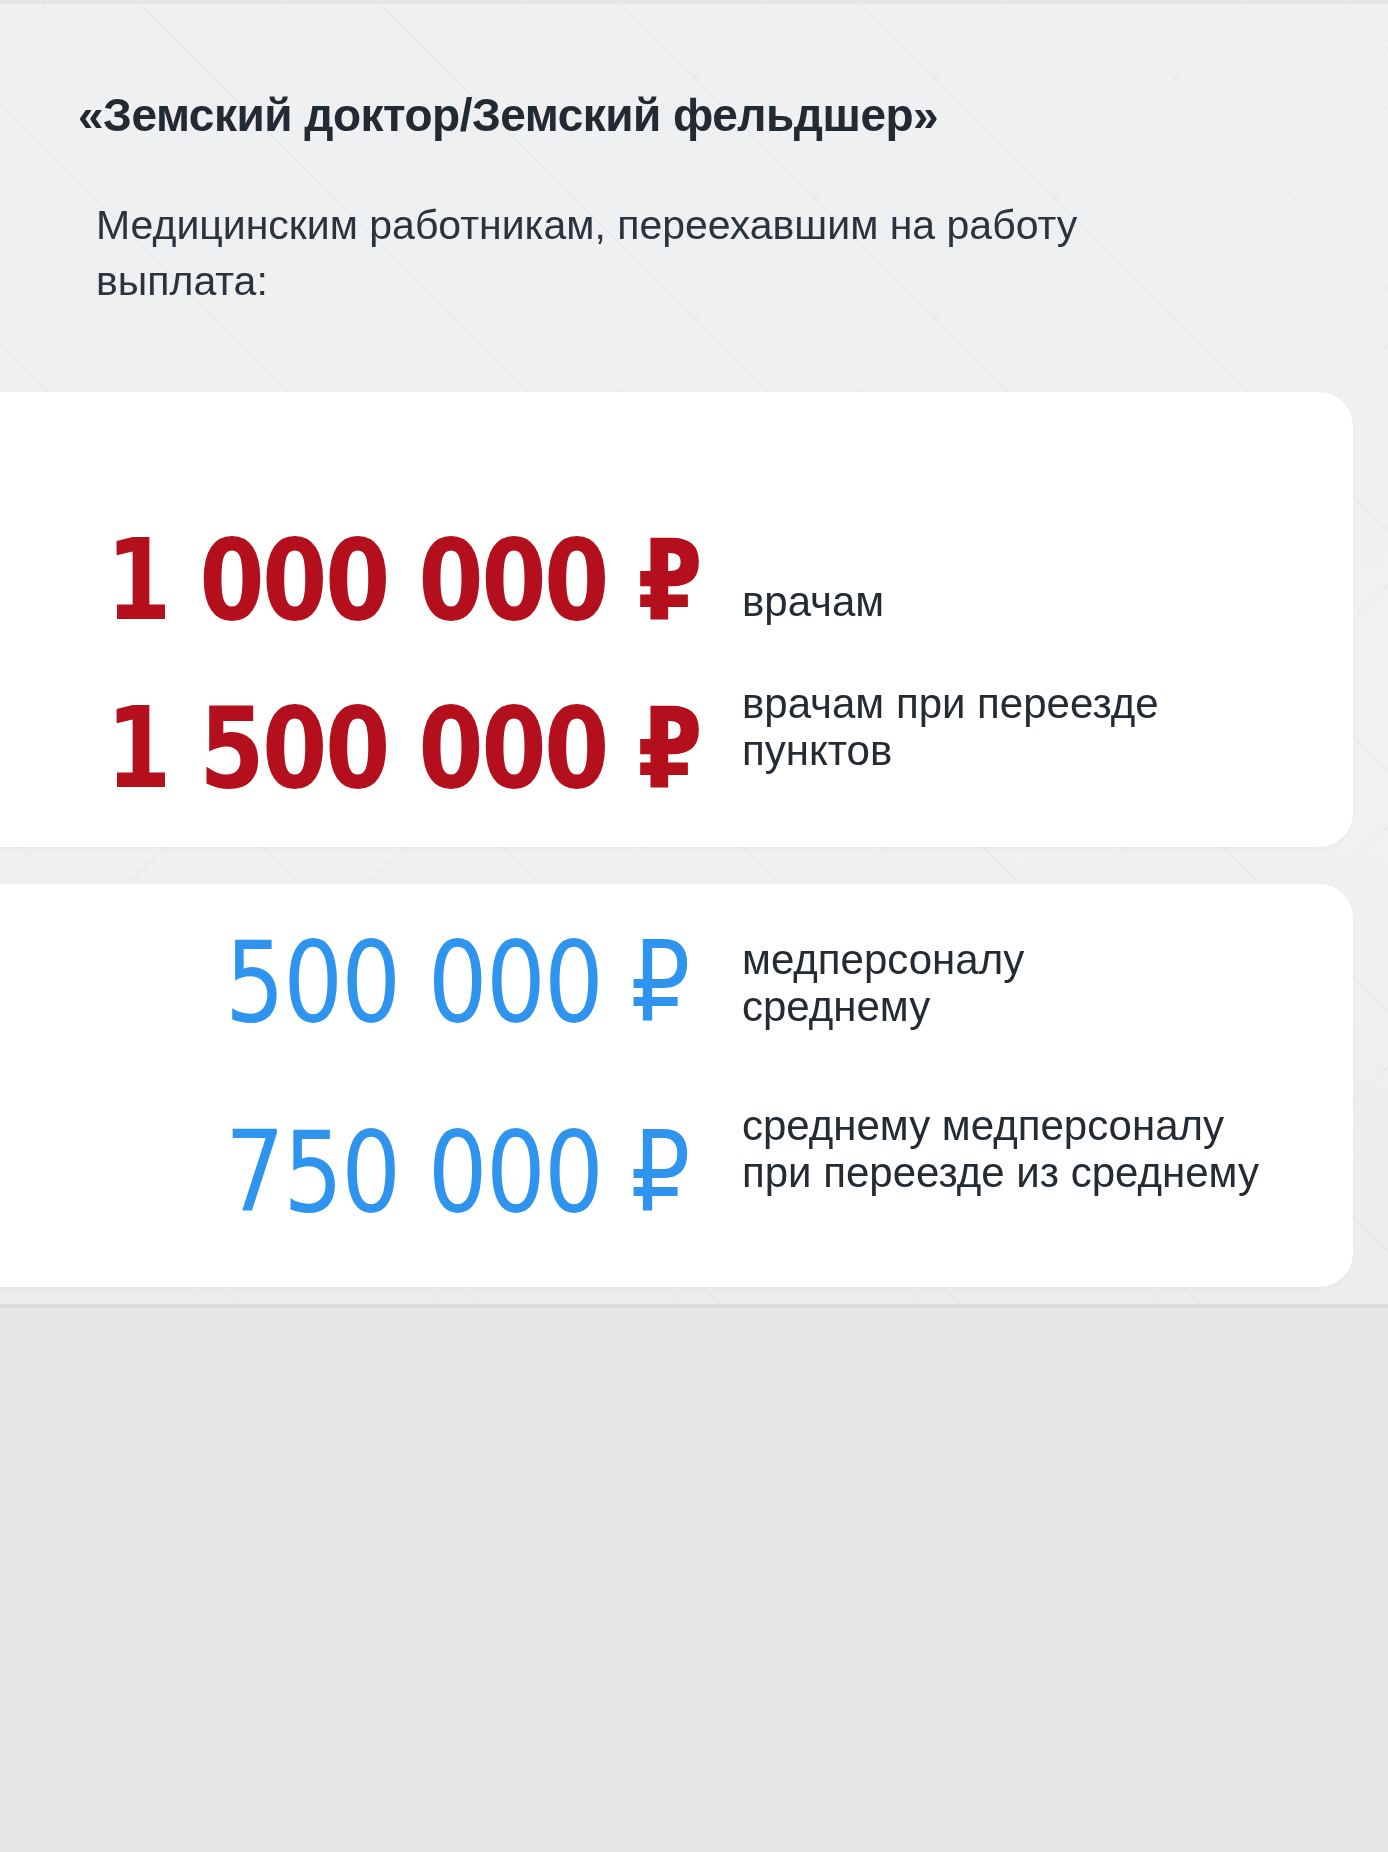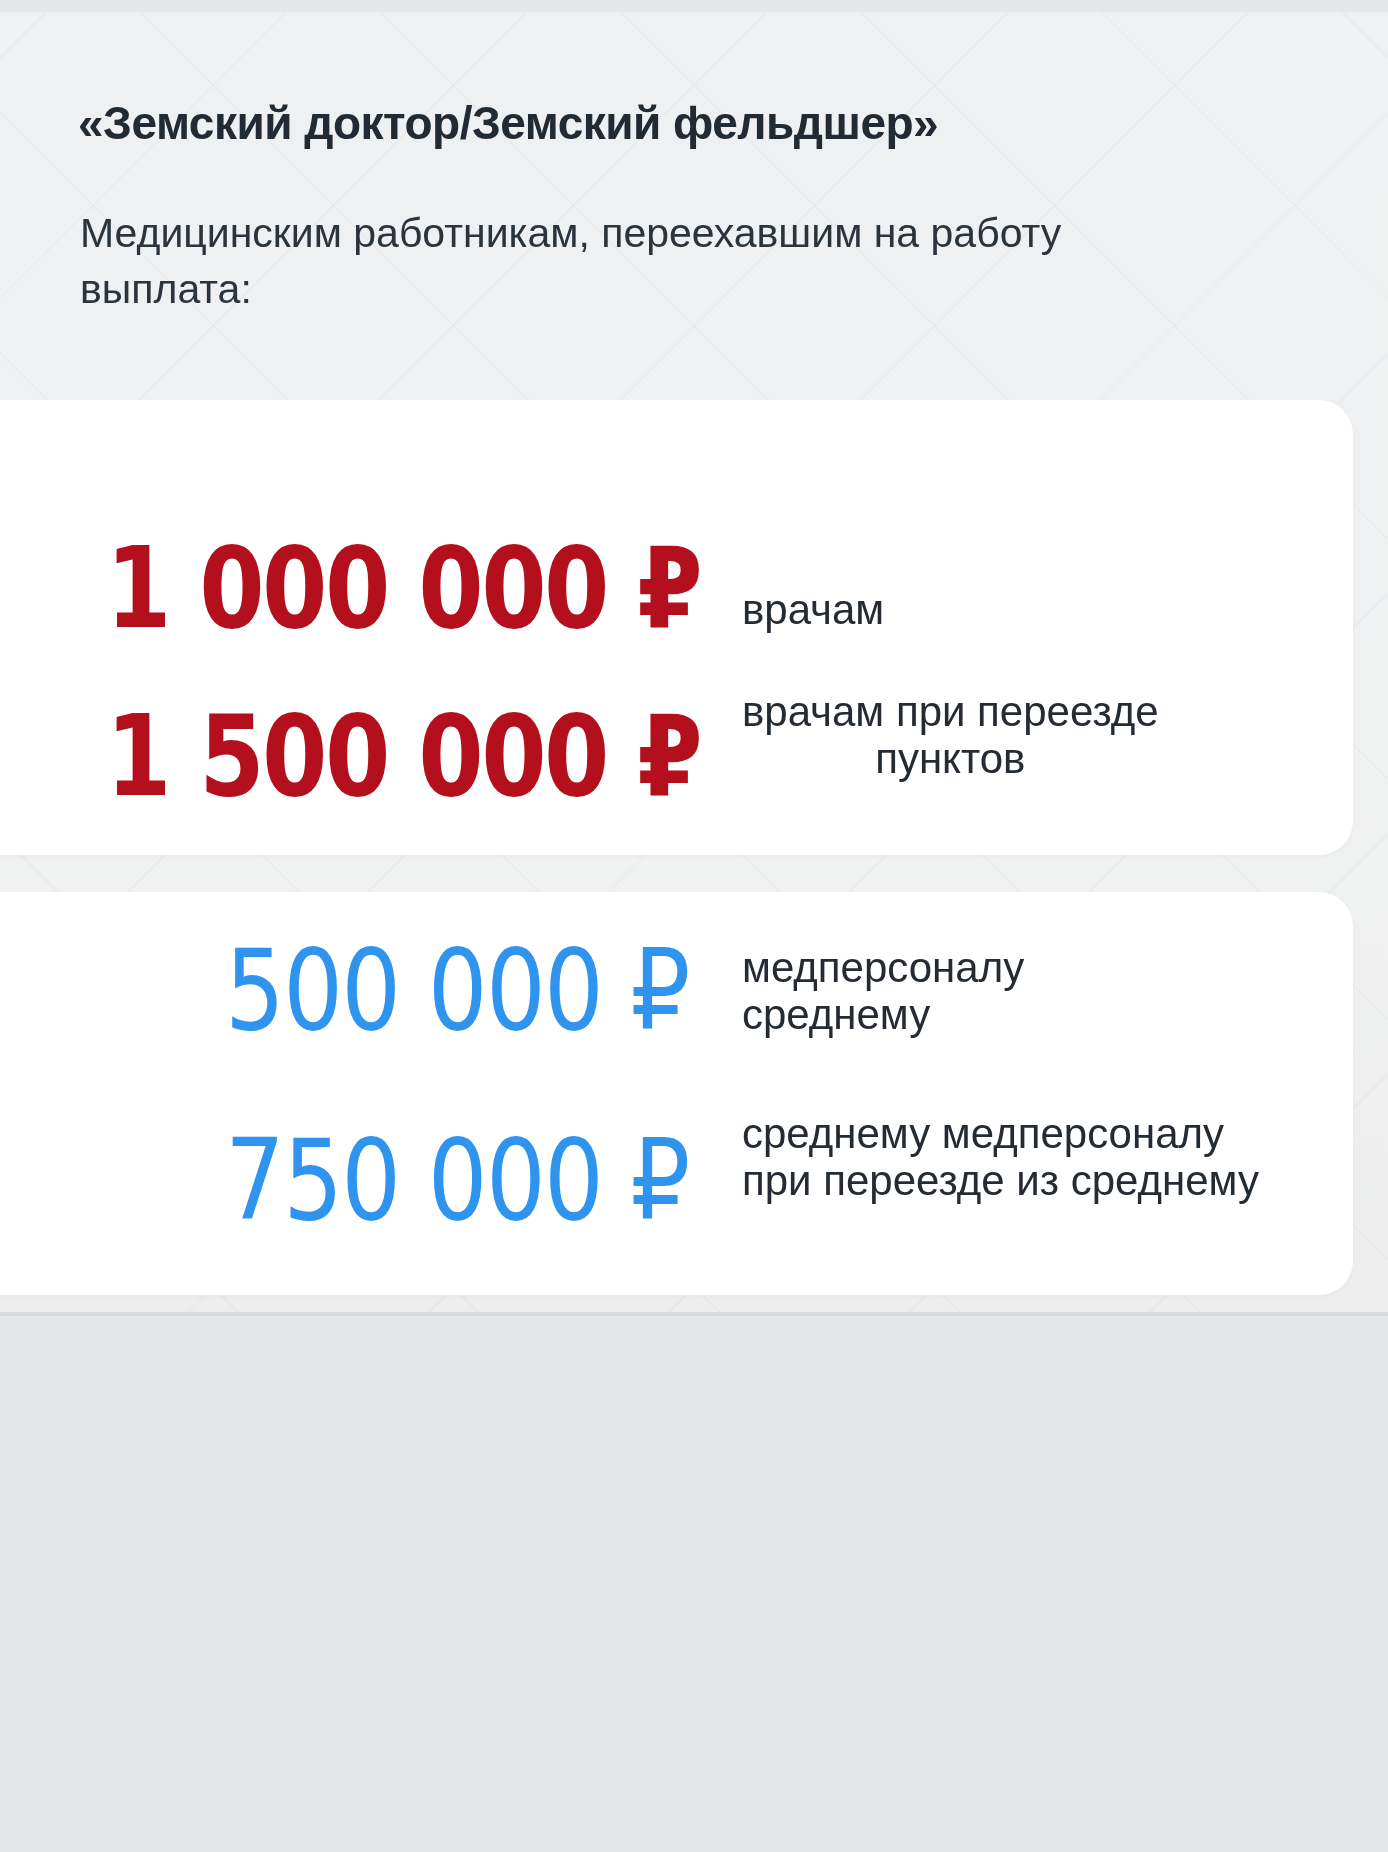--- a/index.html
+++ b/index.html
@@ -3,36 +3,36 @@
 <meta charset="utf-8">
 <style>
   html,body{margin:0;padding:0;}
   body{
     font-family:"Liberation Sans","DejaVu Sans",sans-serif;
     background:#e4e6e7;
   }
   .poster{
     position:relative;
     width:1388px;height:1304px;
-    margin:12px auto;
+    margin:4px auto;
     overflow:hidden;
     background-color:#eff0f1;
     background-image:
       repeating-linear-gradient(45deg, rgba(110,120,135,0.045) 0 2px, transparent 2px 170px),
       repeating-linear-gradient(-45deg, rgba(110,120,135,0.045) 0 2px, transparent 2px 170px),
       linear-gradient(180deg,#eef0f1 0%,#f0f1f1 60%,#ededee 100%);
   }
   .title{
     position:absolute;left:78px;top:84px;
     font-size:46px;font-weight:700;letter-spacing:-0.5px;
     color:#222a33;
     white-space:nowrap;
   }
   .intro{
-    position:absolute;left:80px;top:193px;
+    position:absolute;left:96px;top:193px;
     font-size:41px;line-height:56px;font-weight:400;
     color:#2b333c;
   }
   .card{
     position:absolute;left:-60px;width:1413px;
     background:#ffffff;border-radius:34px;
     box-shadow:0 2px 4px rgba(40,50,60,0.03);
   }
   .card.doctors{top:388px;height:455px;}
   .card.nurses{top:880px;height:403px;}
@@ -50,21 +50,21 @@
   .amount.row-b{top:688px;}
   .amount.row-c{top:922px;}
   .amount.row-d{top:1112px;}
   .label{
     position:absolute;left:742px;
     font-size:42px;line-height:47px;font-weight:400;
     color:#242b33;
     white-space:nowrap;
   }
   .label.row-a{top:574px;text-align:center;}
-  .label.row-b{top:676px;text-align:center;}
+  .label.row-b{top:676px;}
   .label.row-c{top:932px;}
   .label.row-d{top:1098px;}
   .bottom-edge{
     position:absolute;left:0;bottom:0;width:100%;height:4px;
     background:#d9dadb;
   }
 </style>
 </head>
 <body>
 

